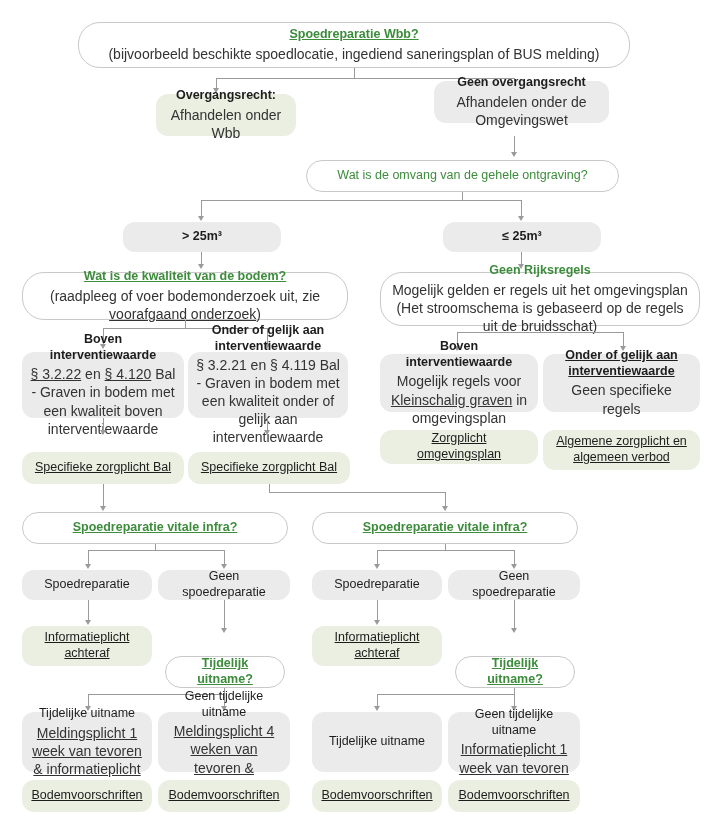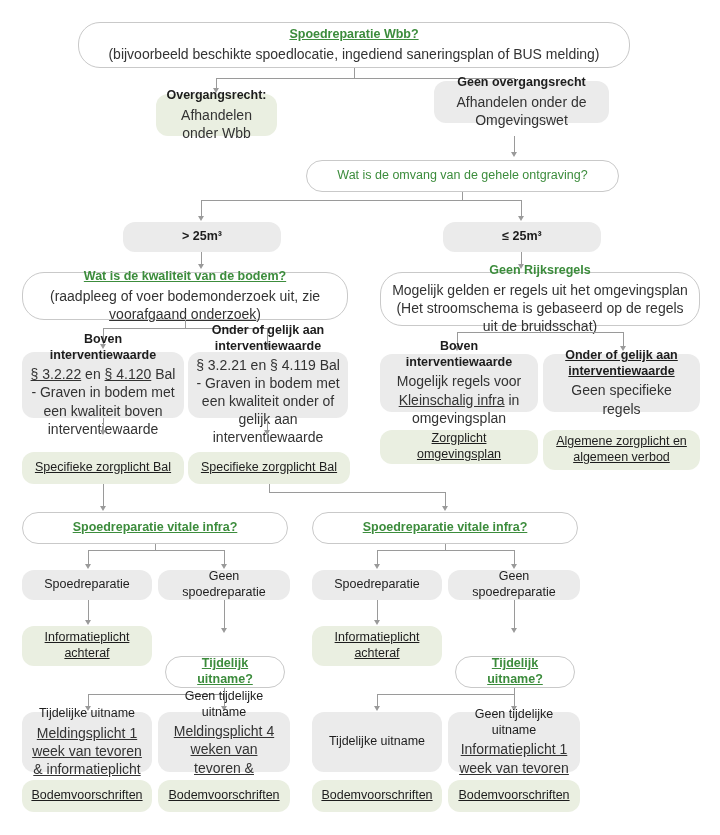--- a/index.html
+++ b/index.html
@@ -79,21 +79,21 @@
     <div class="sub">(bijvoorbeeld beschikte spoedlocatie, ingediend saneringsplan of BUS melding)</div>
   </div>
 
   <div class="ln v" style="left:354px;top:68px;width:1px;height:10px;"></div>
   <div class="ln h" style="left:216px;top:78px;width:298px;height:1px;"></div>
   <div class="ln v" style="left:216px;top:78px;width:1px;height:10px;"></div>
   <div class="ln v" style="left:514px;top:78px;width:1px;height:10px;"></div>
   <div class="arw" style="left:212.5px;top:88px;"></div>
   <div class="arw" style="left:510.5px;top:88px;"></div>
 
-  <div class="node v-green" style="left:156px;top:94px;width:121px;height:42px;">
+  <div class="node v-green" style="left:156px;top:94px;width:140px;height:42px;">
     <div class="ttl">Overgangsrecht:</div>
     <div class="sub">Afhandelen onder Wbb</div>
   </div>
 
   <div class="node v-gray" style="left:434px;top:81px;width:175px;height:42px;">
     <div class="ttl">Geen overgangsrecht</div>
     <div class="sub">Afhandelen onder de Omgevingswet</div>
   </div>
 
   <div class="ln v" style="left:514px;top:136px;width:1px;height:16px;"></div>
@@ -170,21 +170,21 @@
   <div class="ln v" style="left:540px;top:326px;width:1px;height:6px;"></div>
   <div class="ln h" style="left:457px;top:332px;width:166px;height:1px;"></div>
   <div class="ln v" style="left:457px;top:332px;width:1px;height:14px;"></div>
   <div class="ln v" style="left:623px;top:332px;width:1px;height:14px;"></div>
   <div class="arw" style="left:453.5px;top:346px;"></div>
   <div class="arw" style="left:619.5px;top:346px;"></div>
 
   <div class="node v-gray" style="left:380px;top:354px;width:158px;height:58px;">
     <div class="ttl">Boven interventiewaarde</div>
     <div class="sub">
-      <span>Mogelijk regels voor </span><span class="u">Kleinschalig infra</span><span> in omgevingsplan</span>
+      <span>Mogelijk regels voor </span><span class="u">Kleinschalig graven</span><span> in omgevingsplan</span>
     </div>
   </div>
 
   <div class="node v-gray" style="left:543px;top:354px;width:157px;height:58px;">
     <div class="ttl u">Onder of gelijk aan interventiewaarde</div>
     <div class="sub">Geen specifieke regels</div>
   </div>
 
   <div class="node v-link" style="left:380px;top:430px;width:158px;height:34px;">
     <div class="ttl">Zorgplicht omgevingsplan</div>

